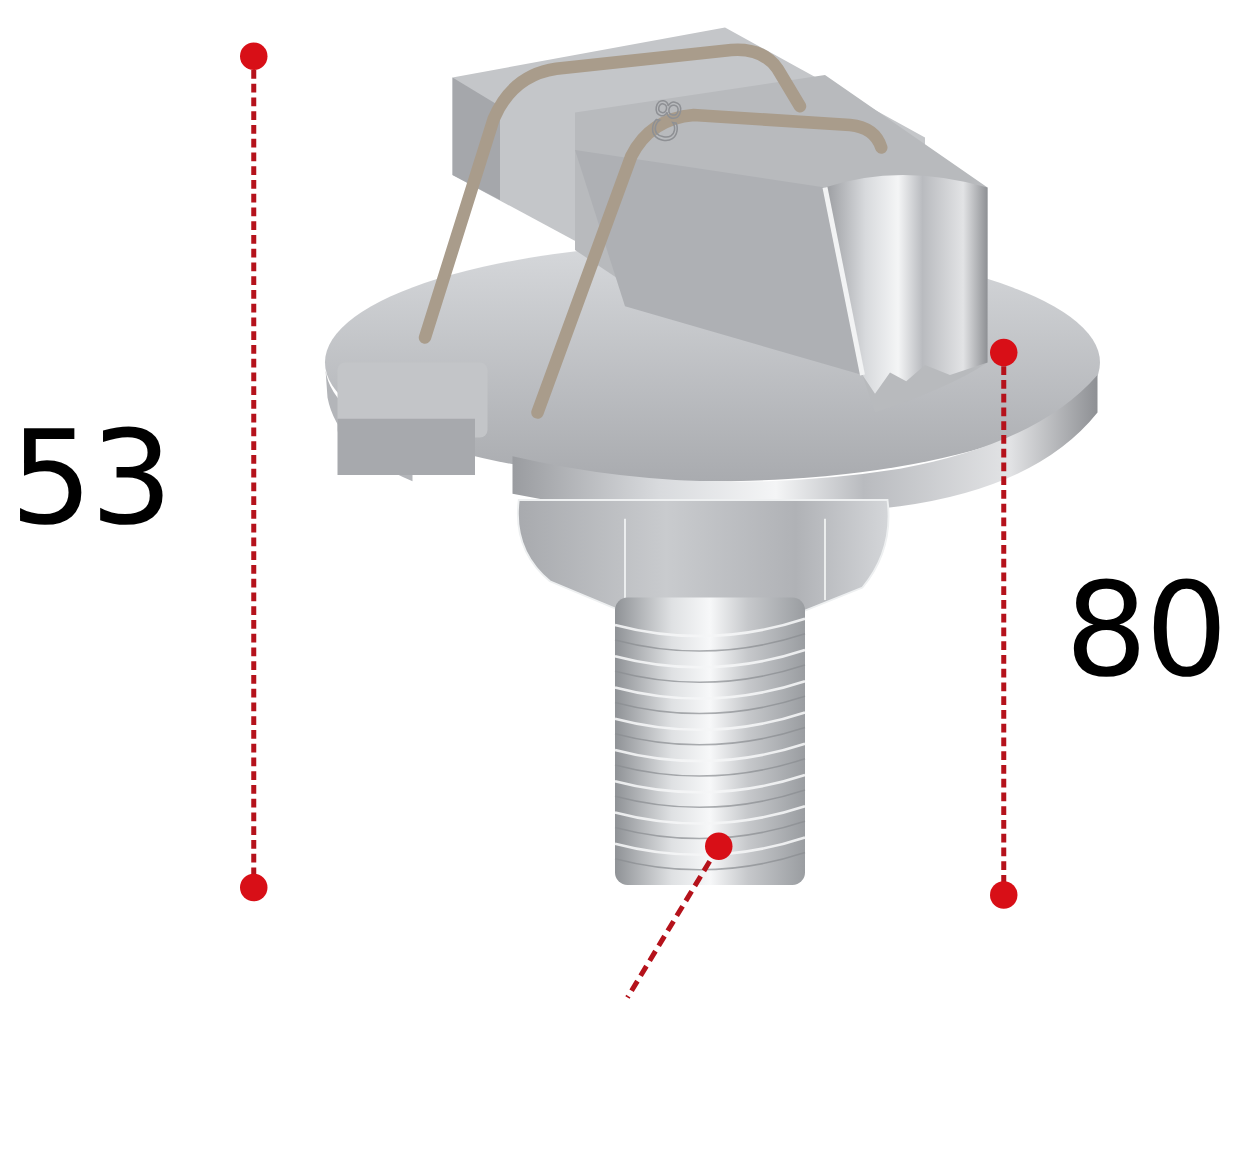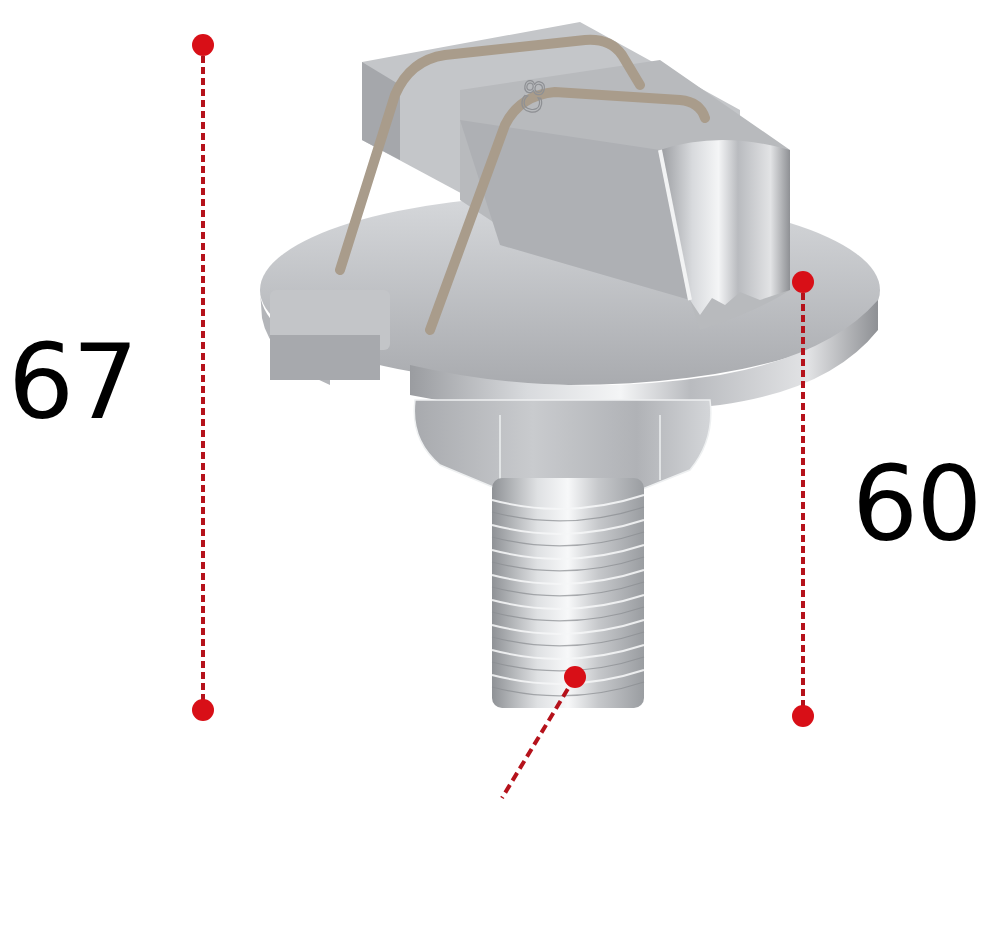--- a/index.html
+++ b/index.html
@@ -109,15 +109,15 @@
       <circle cx="803" cy="282" r="11" fill="#d80f17"></circle>
       <circle cx="803" cy="716" r="11" fill="#d80f17"></circle>
     </g>
 
     <g>
       <line x1="575" y1="677" x2="502" y2="798" stroke="#b5121b" stroke-width="4" stroke-dasharray="9 5"></line>
       <circle cx="575" cy="677" r="11" fill="#d80f17"></circle>
     </g>
   </svg>
 
-  <div class="dim-label lbl-67">67</div>
-  <div class="dim-label lbl-60">60</div>
+  <div class="dim-label lbl-67">53</div>
+  <div class="dim-label lbl-60">80</div>
 </div>
 
 </body></html>

